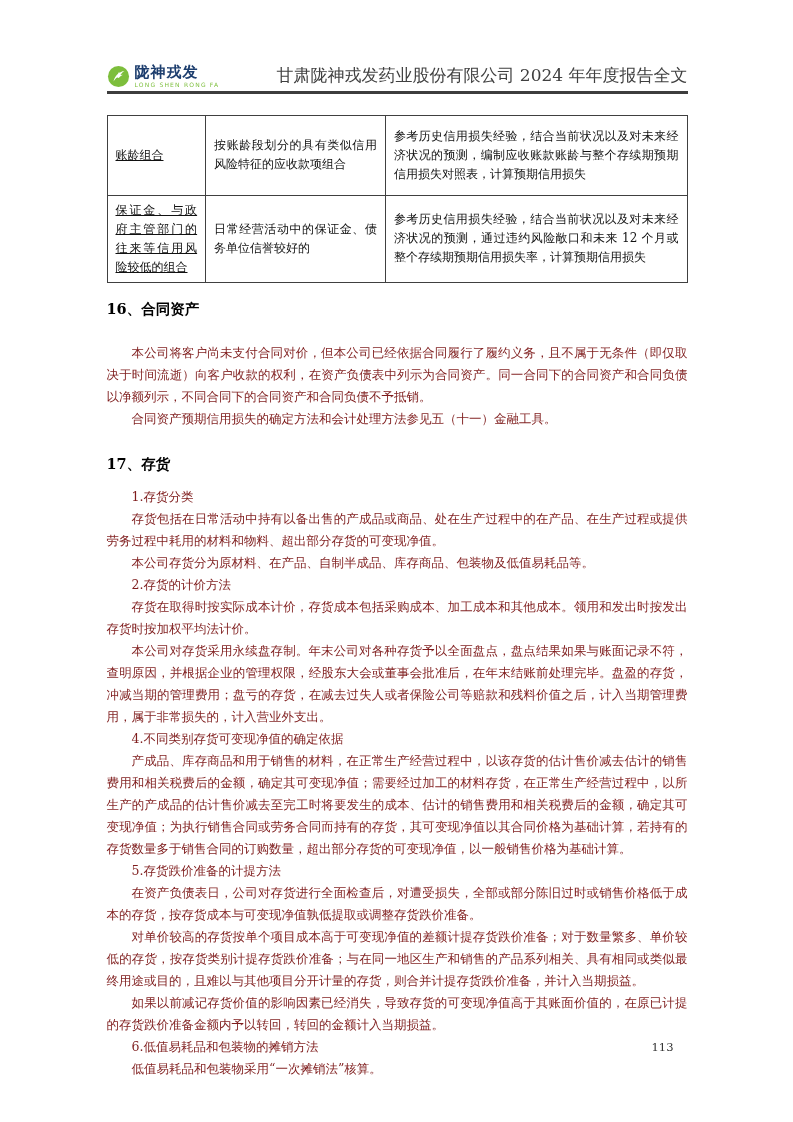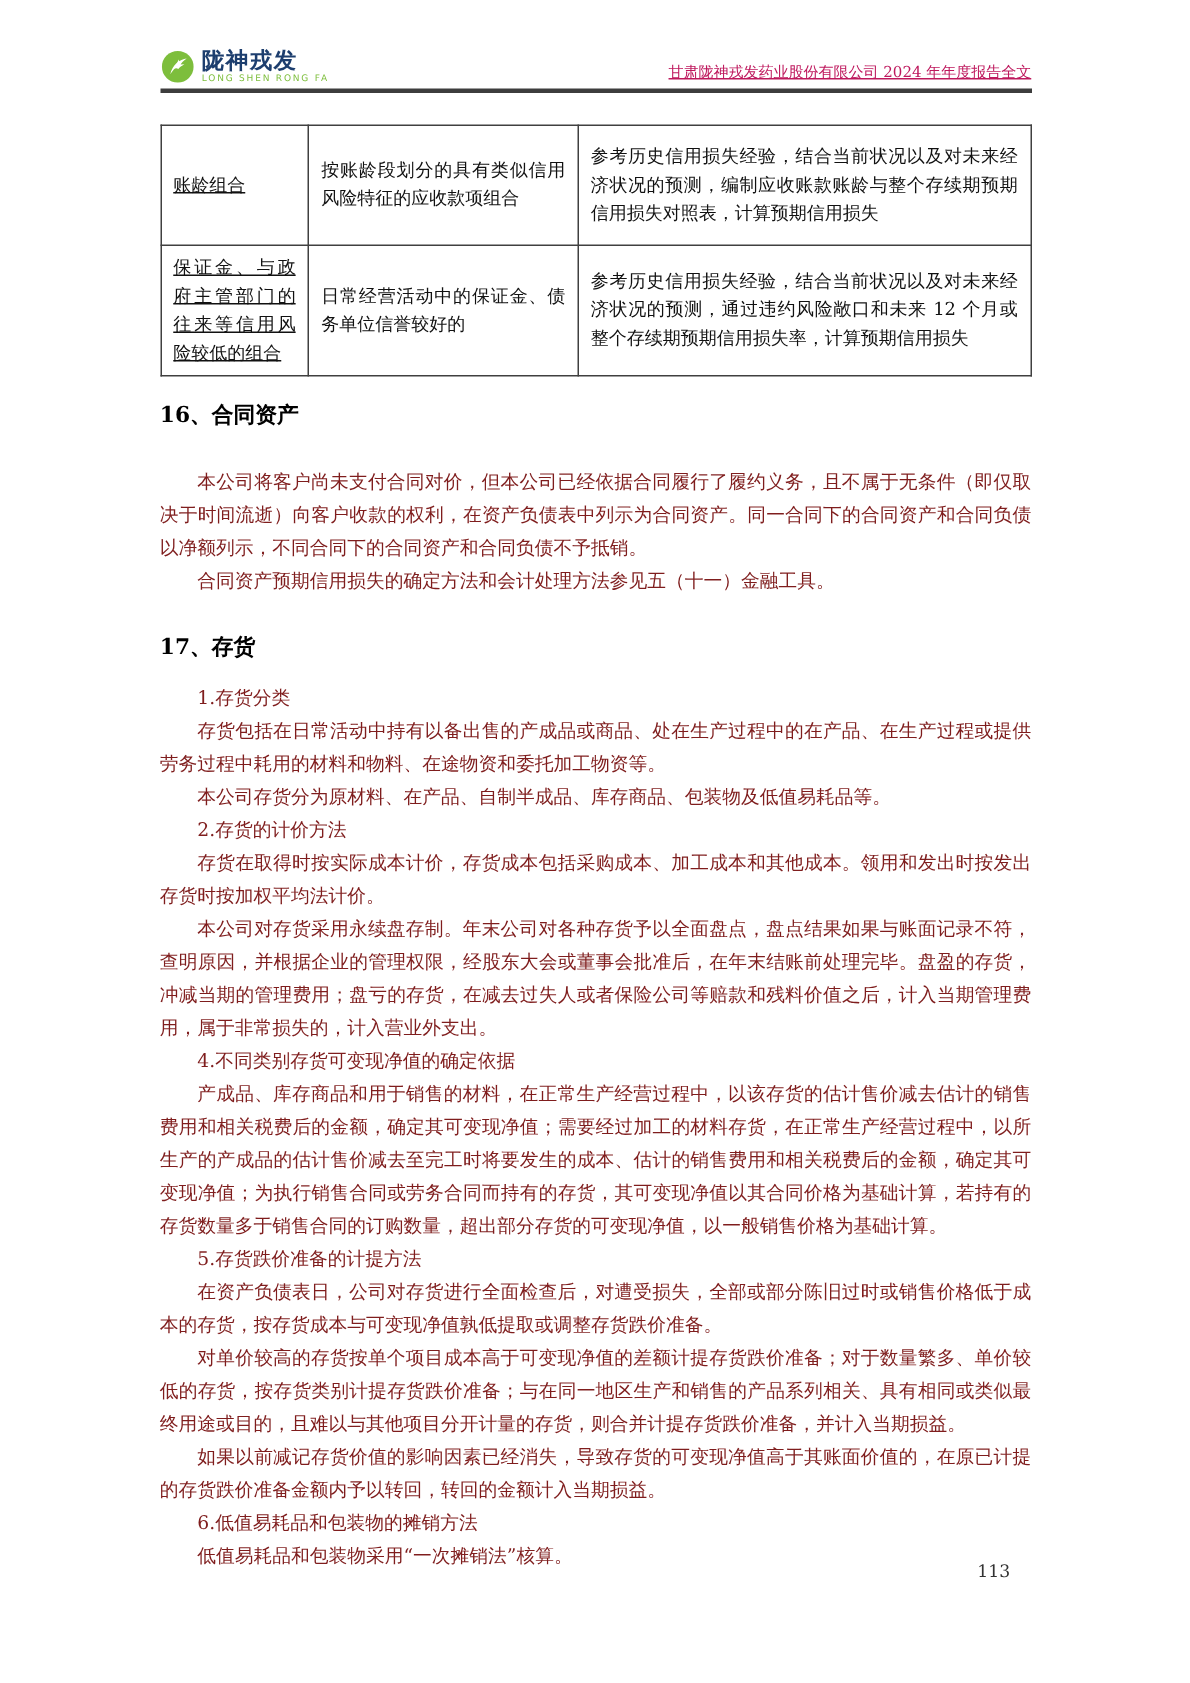--- a/index.html
+++ b/index.html
@@ -3,21 +3,21 @@
 <meta charset="utf-8">
 <style>
   * { box-sizing: border-box; }
   html, body { margin: 0; padding: 0; background: #ffffff; }
   .page {
     position: relative;
     width: 730px;
     height: 1122px;
     margin: 0 auto;
     background: #ffffff;
-    padding: 28px 74px 0 75px;
+    padding: 60px 74px 0 75px;
     overflow: hidden;
     font-family: "DejaVu Serif", "Liberation Serif", serif;
     color: #111111;
   }
   
   .header {
     display: flex;
     justify-content: space-between;
     align-items: flex-end;
     height: 28px;
@@ -33,21 +33,21 @@
     font-family: "DejaVu Serif", "Liberation Serif", serif;
   }
   .logo-en {
     font-size: 6px;
     color: #7dbe3c;
     letter-spacing: 1.2px;
     margin-top: 2px;
     font-family: "DejaVu Sans", "Liberation Sans", sans-serif;
     white-space: nowrap;
   }
-  .header-title { font-size: 10px; color: #be185d; padding-bottom: 1px; white-space: nowrap; text-decoration: underline; }
+  .header-title { font-size: 17px; color: #404040; padding-bottom: 1px; white-space: nowrap; }
   .header-rule { height: 2.5px; background: #3d3d3d; margin-top: 3px; }
   
   table.credit-table {
     width: 100%;
     border-collapse: collapse;
     margin-top: 21px;
     table-layout: fixed;
   }
   table.credit-table td {
     border: 1px solid #404040;
@@ -129,21 +129,21 @@
 
   <div>
     <h3 class="section-heading">16、合同资产</h3>
     <p class="para sec16-body">本公司将客户尚未支付合同对价，但本公司已经依据合同履行了履约义务，且不属于无条件（即仅取决于时间流逝）向客户收款的权利，在资产负债表中列示为合同资产。同一合同下的合同资产和合同负债以净额列示，不同合同下的合同资产和合同负债不予抵销。</p>
     <p class="para">合同资产预期信用损失的确定方法和会计处理方法参见五（十一）金融工具。</p>
   </div>
 
   <div>
     <h3 class="section-heading sec17-heading">17、存货</h3>
     <p class="para sec17-body">1.存货分类</p>
-    <p class="para">存货包括在日常活动中持有以备出售的产成品或商品、处在生产过程中的在产品、在生产过程或提供劳务过程中耗用的材料和物料、在途物资和委托加工物资等。</p>
+    <p class="para">存货包括在日常活动中持有以备出售的产成品或商品、处在生产过程中的在产品、在生产过程或提供劳务过程中耗用的材料和物料、超出部分存货的可变现净值。</p>
     <p class="para">本公司存货分为原材料、在产品、自制半成品、库存商品、包装物及低值易耗品等。</p>
     <p class="para">2.存货的计价方法</p>
     <p class="para">存货在取得时按实际成本计价，存货成本包括采购成本、加工成本和其他成本。领用和发出时按发出存货时按加权平均法计价。</p>
     <p class="para">本公司对存货采用永续盘存制。年末公司对各种存货予以全面盘点，盘点结果如果与账面记录不符，查明原因，并根据企业的管理权限，经股东大会或董事会批准后，在年末结账前处理完毕。盘盈的存货，冲减当期的管理费用；盘亏的存货，在减去过失人或者保险公司等赔款和残料价值之后，计入当期管理费用，属于非常损失的，计入营业外支出。</p>
     <p class="para">4.不同类别存货可变现净值的确定依据</p>
     <p class="para">产成品、库存商品和用于销售的材料，在正常生产经营过程中，以该存货的估计售价减去估计的销售费用和相关税费后的金额，确定其可变现净值；需要经过加工的材料存货，在正常生产经营过程中，以所生产的产成品的估计售价减去至完工时将要发生的成本、估计的销售费用和相关税费后的金额，确定其可变现净值；为执行销售合同或劳务合同而持有的存货，其可变现净值以其合同价格为基础计算，若持有的存货数量多于销售合同的订购数量，超出部分存货的可变现净值，以一般销售价格为基础计算。</p>
     <p class="para">5.存货跌价准备的计提方法</p>
     <p class="para">在资产负债表日，公司对存货进行全面检查后，对遭受损失，全部或部分陈旧过时或销售价格低于成本的存货，按存货成本与可变现净值孰低提取或调整存货跌价准备。</p>
     <p class="para">对单价较高的存货按单个项目成本高于可变现净值的差额计提存货跌价准备；对于数量繁多、单价较低的存货，按存货类别计提存货跌价准备；与在同一地区生产和销售的产品系列相关、具有相同或类似最终用途或目的，且难以与其他项目分开计量的存货，则合并计提存货跌价准备，并计入当期损益。</p>
     <p class="para">如果以前减记存货价值的影响因素已经消失，导致存货的可变现净值高于其账面价值的，在原已计提的存货跌价准备金额内予以转回，转回的金额计入当期损益。</p>

